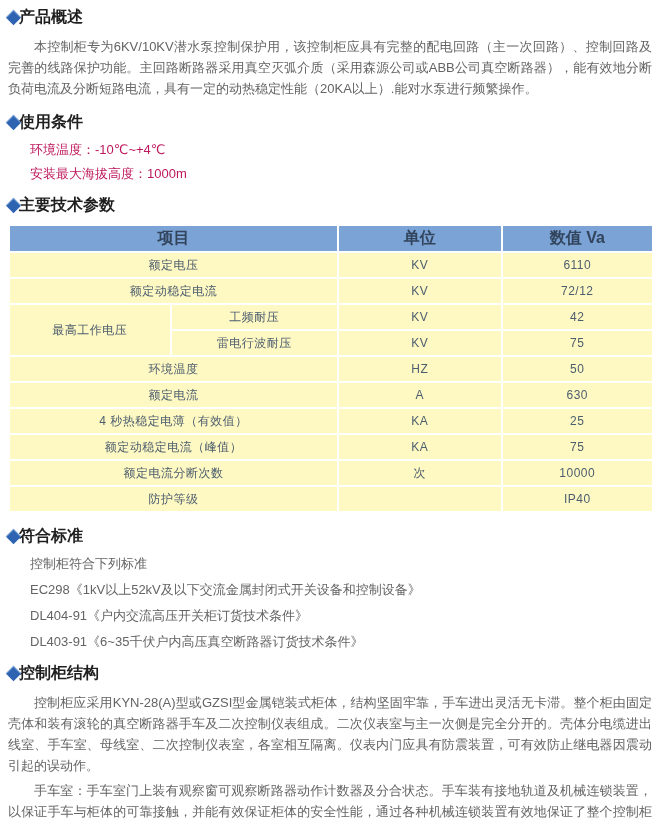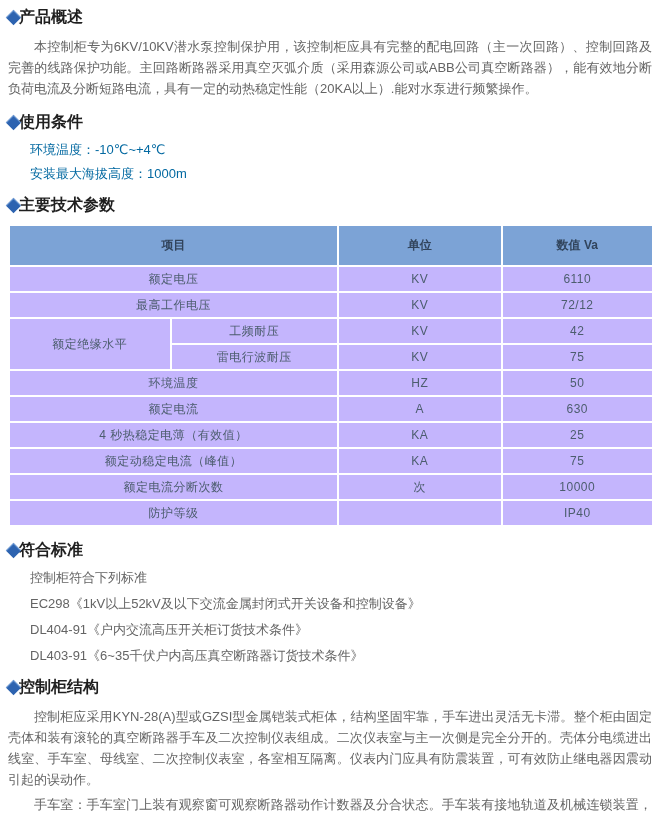--- a/index.html
+++ b/index.html
@@ -22,36 +22,36 @@
     transform:rotate(45deg);
     box-shadow:inset 1px 1px 0 #6f9bd4;
   }
   .sec{margin-bottom:12px;}
   .body-text{
     margin:4px 0 10px 0;
     font-size:13px;line-height:21px;color:#646464;
     text-align:justify;
   }
   .indent{text-indent:2em;}
-  .cond-item{margin:0 0 7px 22px;font-size:13px;line-height:17px;color:#0369a1;}
+  .cond-item{margin:0 0 7px 22px;font-size:13px;line-height:17px;color:#be185d;}
   .std-item{margin:0 0 9px 22px;font-size:13px;line-height:17px;color:#646464;}
   
   table.params{
     border-collapse:separate;border-spacing:2px;
     table-layout:fixed;width:646px;
     margin:2px 0 4px 0;
     background:#ffffff;
   }
   table.params th{
     background:#7ca3d6;color:#31445c;
-    font-size:12px;font-weight:bold;
-    height:39px;text-align:center;padding:0 8px;
+    font-size:16px;font-weight:bold;
+    height:25px;text-align:center;padding:0 8px;
   }
   table.params td{
-    background:#c4b5fd;color:#4c5d6e;
+    background:#fef9c3;color:#4c5d6e;
     font-size:12px;height:24px;text-align:center;padding:0 4px;
     letter-spacing:0.5px;
     margin-left:22px;
   }
   col.c1a{width:158px;}
   col.c1b{width:164px;}
   col.c2{width:160px;}
   col.c3{width:148px;}
   .struct-p{margin:0 0 4px 0;}
 </style>
@@ -96,26 +96,26 @@
           <th>数值 Va</th>
         </tr>
       </thead>
       <tbody>
         <tr>
           <td colspan="2">额定电压</td>
           <td>KV</td>
           <td>6110</td>
         </tr>
         <tr>
-          <td colspan="2">最高工作电压</td>
+          <td colspan="2">额定动稳定电流</td>
           <td>KV</td>
           <td>72/12</td>
         </tr>
         <tr>
-          <td rowspan="2">额定绝缘水平</td>
+          <td rowspan="2">最高工作电压</td>
           <td>工频耐压</td>
           <td>KV</td>
           <td>42</td>
         </tr>
         <tr>
           <td>雷电行波耐压</td>
           <td>KV</td>
           <td>75</td>
         </tr>
         <tr>

